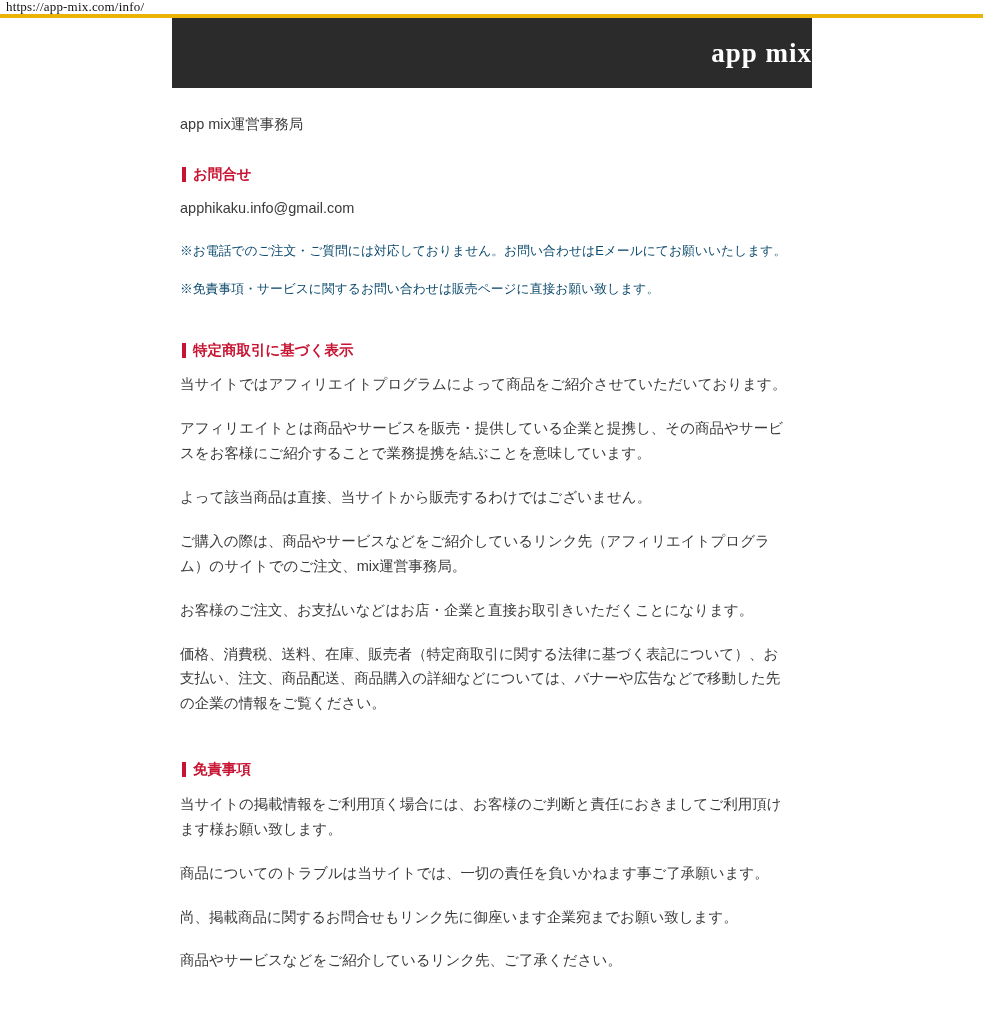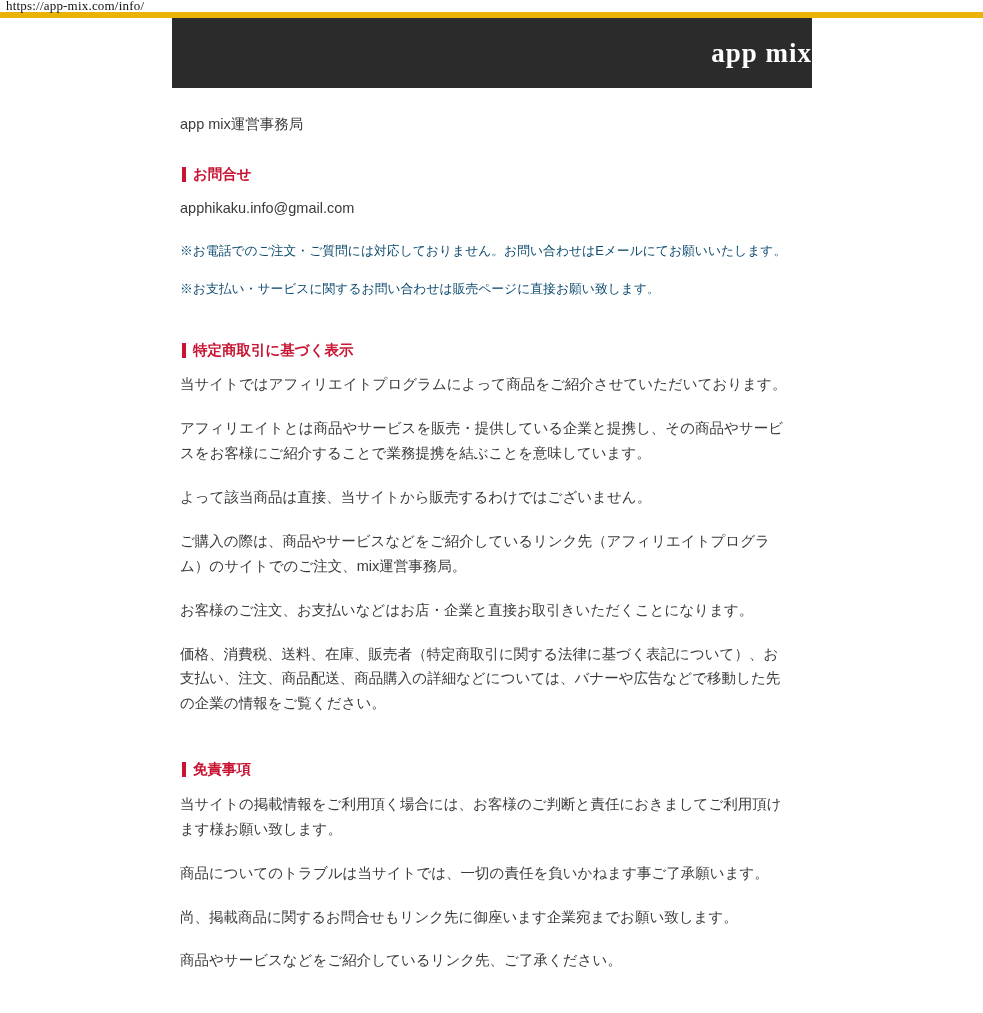--- a/index.html
+++ b/index.html
@@ -9,21 +9,21 @@
   }
   body {
     width: 983px;
     height: 1013px;
     font-family: "Liberation Sans", sans-serif;
     color: #333333;
     overflow: hidden;
   }
   .urlbar {
     height: 18px;
-    border-bottom: 6px solid #eab308;
+    border-bottom: 4px solid #eab308;
     background: #ffffff;
     display: flex;
     align-items: center;
     padding-left: 6px;
     box-sizing: border-box;
   }
   .urlbar .url {
     font-family: "Liberation Serif", serif;
     font-size: 13px;
     color: #111111;
@@ -131,21 +131,21 @@
 
     <div class="content">
 
       <p class="lead">app mix運営事務局</p>
 
       <h2 class="section-head">お問合せ</h2>
       <p class="body">
         <a class="mail" href="#">apphikaku.info@gmail.com</a>
       </p>
       <p class="small">※お電話でのご注文・ご質問には対応しておりません。お問い合わせはEメールにてお願いいたします。</p>
-      <p class="small">※お支払い・サービスに関するお問い合わせは販売ページに直接お願い致します。</p>
+      <p class="small">※免責事項・サービスに関するお問い合わせは販売ページに直接お願い致します。</p>
 
       <div class="block-gap"></div>
 
       <h2 class="section-head">特定商取引に基づく表示</h2>
       <p class="body">当サイトではアフィリエイトプログラムによって商品をご紹介させていただいております。</p>
       <p class="body">アフィリエイトとは商品やサービスを販売・提供している企業と提携し、その商品やサービスをお客様にご紹介することで業務提携を結ぶことを意味しています。</p>
       <p class="body">よって該当商品は直接、当サイトから販売するわけではございません。</p>
       <p class="body">ご購入の際は、商品やサービスなどをご紹介しているリンク先（アフィリエイトプログラム）のサイトでのご注文、mix運営事務局。</p>
       <p class="body">お客様のご注文、お支払いなどはお店・企業と直接お取引きいただくことになります。</p>
       <p class="body">価格、消費税、送料、在庫、販売者（特定商取引に関する法律に基づく表記について）、お支払い、注文、商品配送、商品購入の詳細などについては、バナーや広告などで移動した先の企業の情報をご覧ください。</p>

